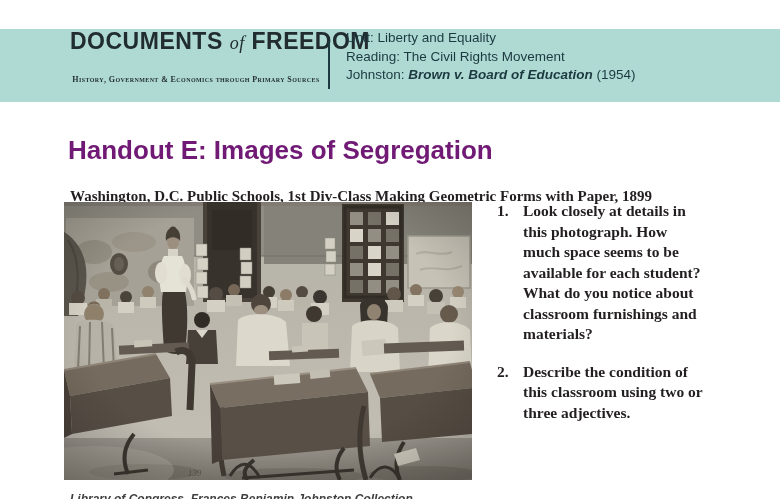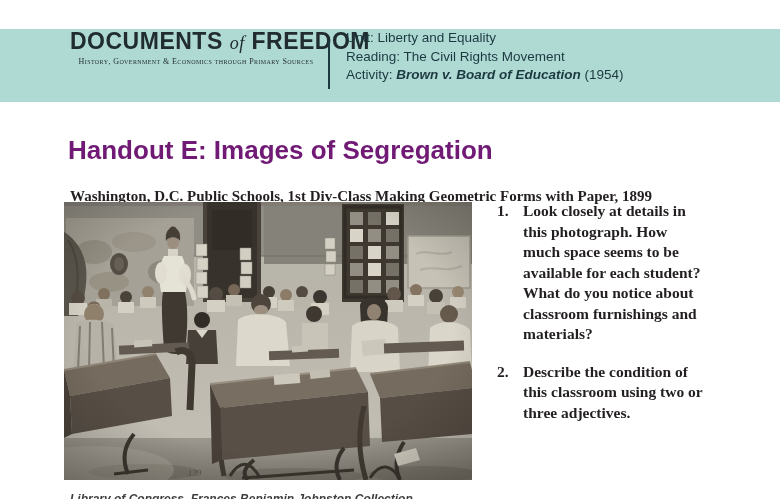--- a/index.html
+++ b/index.html
@@ -4,22 +4,22 @@
 <style>
   html,body {margin:0; padding:0; background:#ffffff;}
   .page {position:relative; width:780px; height:499px; background:#ffffff;
          font-family:"Liberation Sans", sans-serif; overflow:hidden;}
 
   
   .band {position:absolute; left:0; top:29px; width:780px; height:73px; background:#afdad4;}
   .logo {position:absolute; left:70px; top:1px; width:252px; text-align:center; color:#202c2f;}
   .logo-main {font-size:23px; font-weight:700; letter-spacing:0.5px; white-space:nowrap; line-height:23px;}
   .logo-of {font-family:"Liberation Serif", serif; font-style:italic; font-weight:400; font-size:18px;}
-  .logo-sub {margin-top:2px; font-family:"Liberation Serif", serif; font-variant:small-caps;
-             font-size:8px; letter-spacing:0.4px; color:#243034; white-space:nowrap;}
+  .logo-sub {margin-top:20px; font-family:"Liberation Serif", serif; font-variant:small-caps;
+             font-size:8px; letter-spacing:0.4px; color:#243034; white-space:nowrap;font-weight:bold;}
   .divider {position:absolute; left:328px; top:12px; width:2px; height:48px; background:#1c3940;}
   .meta {position:absolute; left:346px; top:0; font-size:13.5px; line-height:18.5px; color:#1c3940;}
   .meta .it {font-style:italic;font-weight:bold;}
 
   
   .title {position:absolute; left:68px; top:118px; font-size:26px; font-weight:700;
           color:#701a75; line-height:30px;}
   .caption {position:absolute; left:70px; top:173px; font-family:"Liberation Serif", serif;
             font-weight:700; font-size:15px; color:#231f20;text-align:center;}
   .photo {position:absolute; left:64px; top:202px; width:408px; height:278px; display:block;
@@ -39,21 +39,21 @@
 
   <div class="band">
     <div class="logo">
       <div class="logo-main"><span>DOCUMENTS</span> <span class="logo-of">of</span> <span>FREEDOM</span></div>
       <div class="logo-sub">History, Government &amp; Economics through Primary Sources</div>
     </div>
     <div class="divider"></div>
     <div class="meta">
       <div>Unit: Liberty and Equality</div>
       <div>Reading: The Civil Rights Movement</div>
-      <div><span>Activity: </span><span class="it">Brown v. Board of Education</span><span> (1954)</span></div>
+      <div><span>Johnston: </span><span class="it">Brown v. Board of Education</span><span> (1954)</span></div>
     </div>
   </div>
 
   <h1 class="title">Handout E: Images of Segregation</h1>
   <p class="caption">Washington, D.C. Public Schools, 1st Div-Class Making Geometric Forms with Paper, 1899</p>
 
   <svg class="photo" viewBox="0 0 408 278" role="img" aria-label="Black-and-white photograph of a crowded 1899 classroom: rows of children seated at wooden desks folding paper, a teacher standing at the left, a dark doorway and a glass-front cabinet along the back wall.">
     <defs>
       <linearGradient id="wallGrad" x1="0" y1="0" x2="0" y2="1">
         <stop offset="0" stop-color="#b3afa5"></stop>

